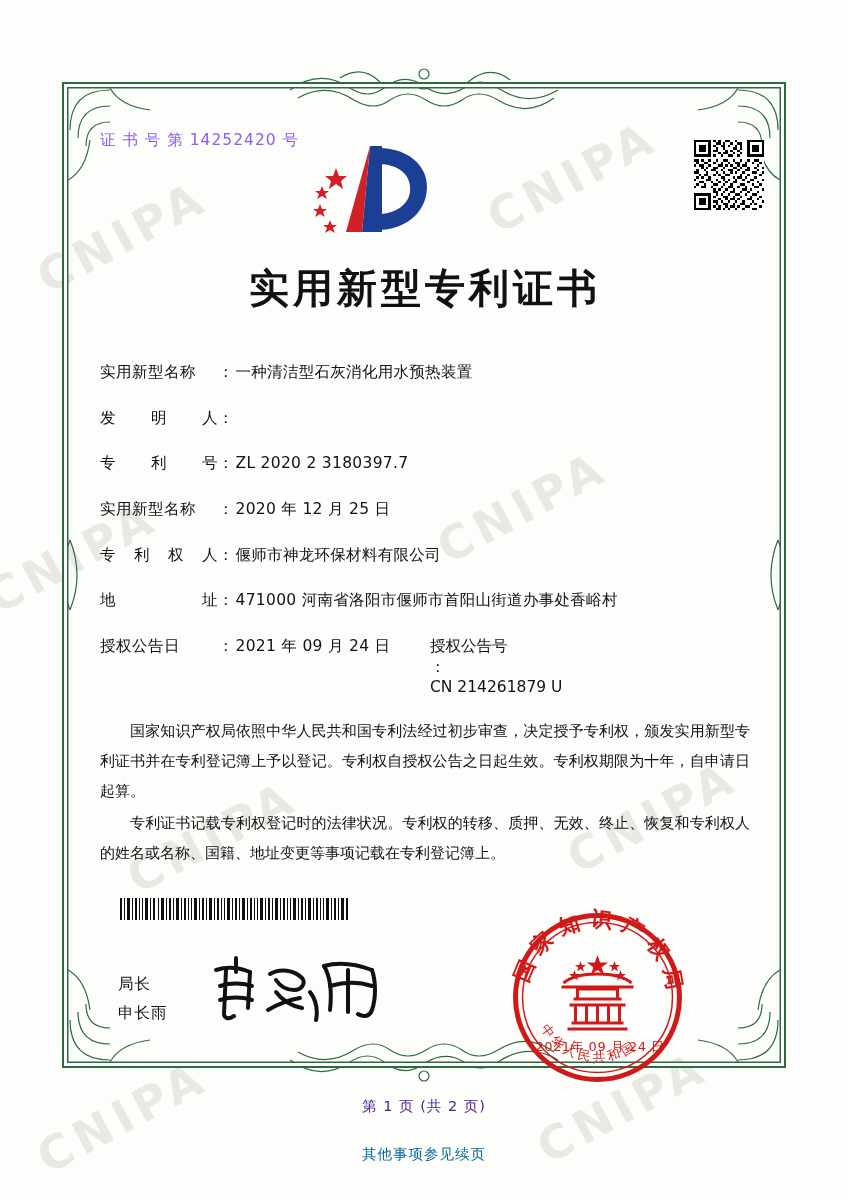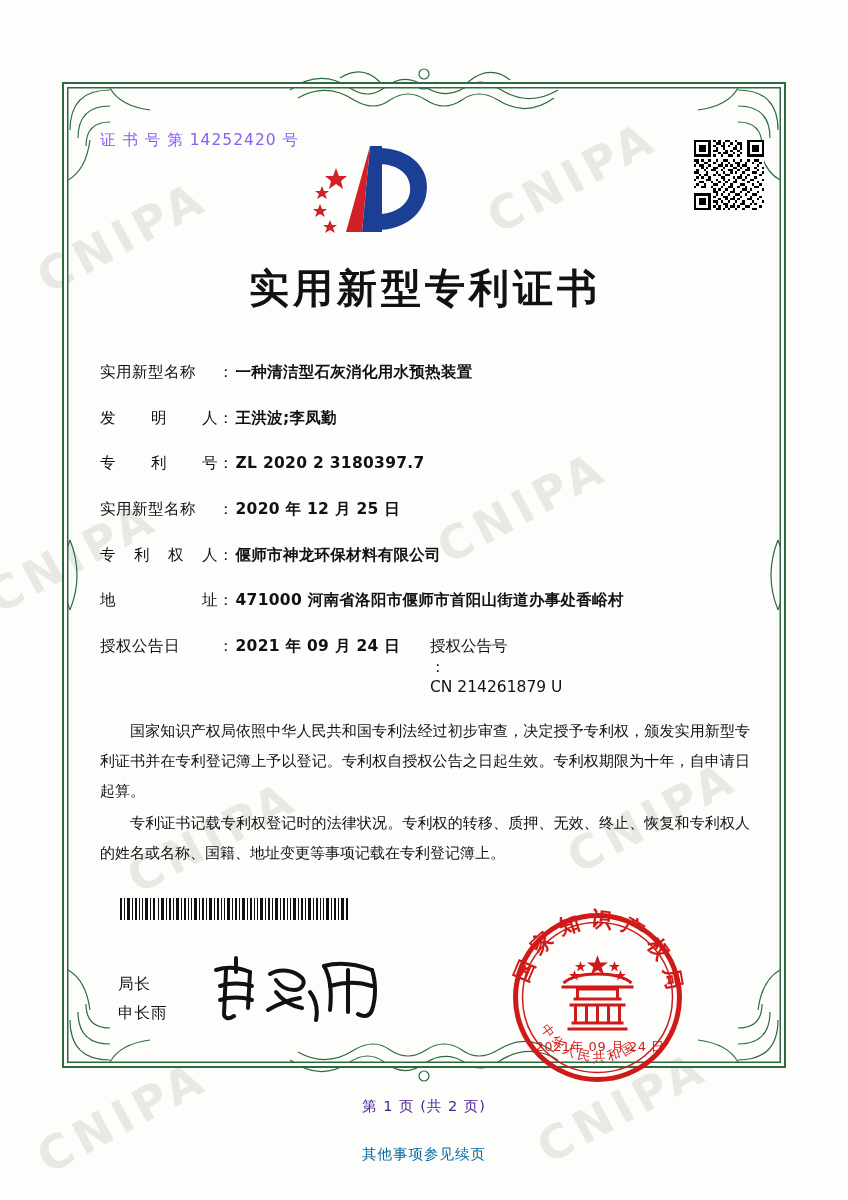--- a/index.html
+++ b/index.html
@@ -131,21 +131,20 @@
     display: flex;
     justify-content: space-between;
   }
   .f-colon {
     flex: 0 0 auto;
     margin-right: 2px;
   }
   .f-value {
     flex: 1 1 auto;
     letter-spacing: 0.3px;
-    font-weight: bold;
   }
   .f-value.mono {
     font-family: "DejaVu Sans", "Liberation Sans", sans-serif;
   }
   .row-split {
     display: flex;
     font-size: 15.5px;
     color: #111;
     margin-bottom: 6px;
   }
@@ -524,21 +523,20 @@
         <span class="f-value">一种清洁型石灰消化用水预热装置</span>
       </div>
 
       <div class="field-row">
         <span class="f-label spread">
           <span>发</span>
           <span>明</span>
           <span>人</span>
         </span>
         <span class="f-colon">：</span>
-        <span class="f-value">王洪波;李凤勤</span>
       </div>
 
       <div class="field-row">
         <span class="f-label spread">
           <span>专</span>
           <span>利</span>
           <span>号</span>
         </span>
         <span class="f-colon">：</span>
         <span class="f-value mono">ZL 2020 2 3180397.7</span>

